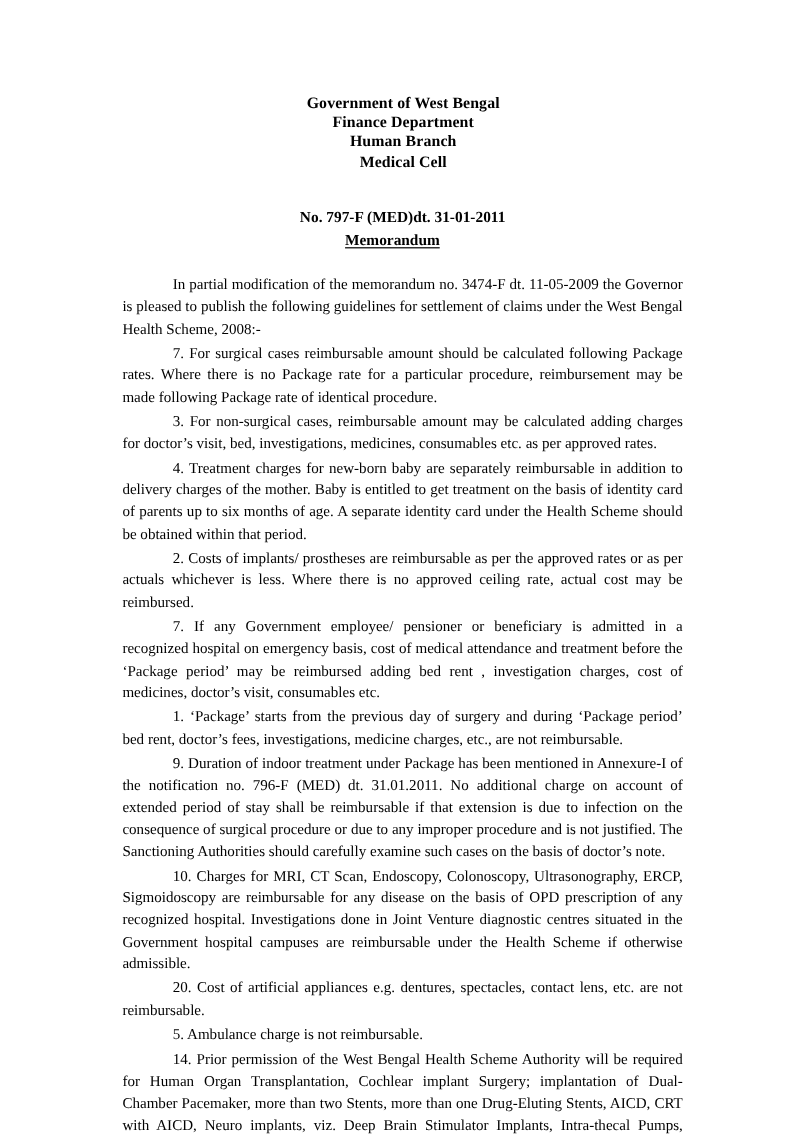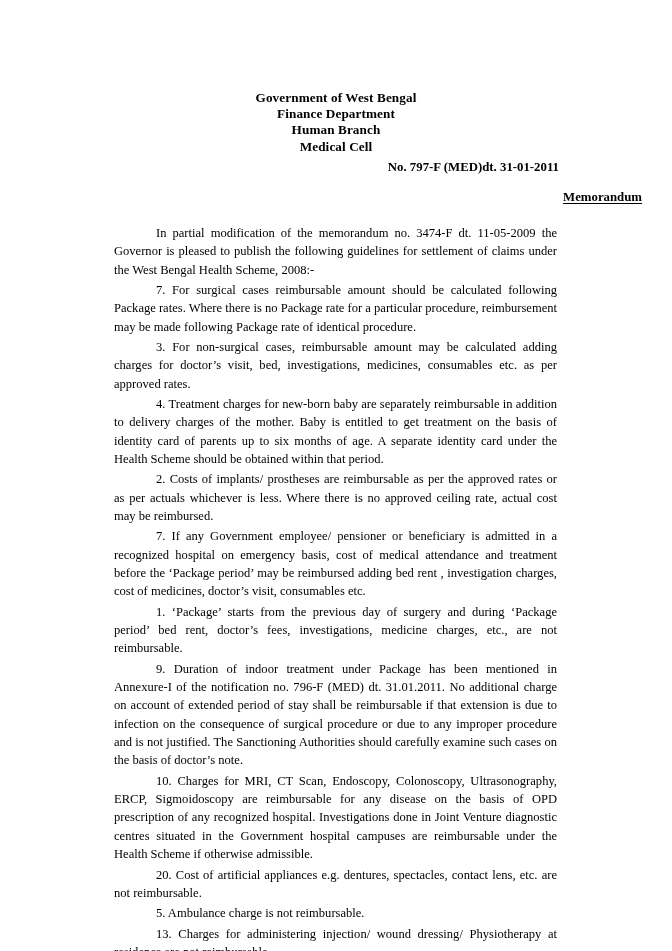--- a/index.html
+++ b/index.html
@@ -12,46 +12,46 @@
     height: 951px;
     font-family: "Liberation Serif", "DejaVu Serif", serif;
     color: #000000;
     position: relative;
     overflow: hidden;
   }
   .page {
     width: 672px;
     height: 951px;
     box-sizing: border-box;
-    padding: 12px;
+    padding: 0;
     background: #ffffff;
   }
   .letterhead {
     text-align: center;
     padding-top: 78px;
   }
   .letterhead .org-line {
     font-weight: bold;
     font-size: 13.2px;
     line-height: 16.2px;
     letter-spacing: 0.1px;
   }
   .ref-row {
-    margin-top: 5px;
+    margin-top: 31px;
     padding-left: 100px;
     padding-right: 101px;
     display: flex;
-    justify-content: flex-end;
+    justify-content: center;
     align-items: baseline;
     font-weight: bold;
     font-size: 12.8px;
   }
   .memo-title-wrap {
-    text-align: right;
-    margin-top: 12px;
+    text-align: center;
+    margin-top: 2px;
     padding-right: 18px;
   }
   .memo-title {
     font-weight: bold;
     font-size: 12.8px;
     text-decoration: underline;
     text-underline-offset: 2px;
   }
   .body-block {
     margin-top: 19px;
@@ -94,17 +94,16 @@
     <p class="para">7. For surgical cases reimbursable amount should be calculated following Package rates. Where there is no Package rate for a particular procedure, reimbursement may be made following Package rate of identical procedure.</p>
     <p class="para">3. For non-surgical cases, reimbursable amount may be calculated adding charges for doctor’s visit, bed, investigations, medicines, consumables etc. as per approved rates.</p>
     <p class="para">4. Treatment charges for new-born baby are separately reimbursable in addition to delivery charges of the mother. Baby is entitled to get treatment on the basis of identity card of parents up to six months of age. A separate identity card under the Health Scheme should be obtained within that period.</p>
     <p class="para">2. Costs of implants/ prostheses are reimbursable as per the approved rates or as per actuals whichever is less. Where there is no approved ceiling rate, actual cost may be reimbursed.</p>
     <p class="para">7. If any Government employee/ pensioner or beneficiary is admitted in a recognized hospital on emergency basis, cost of medical attendance and treatment before the ‘Package period’ may be reimbursed adding bed rent , investigation charges, cost of medicines, doctor’s visit, consumables etc.</p>
     <p class="para">1. ‘Package’ starts from the previous day of surgery and during ‘Package period’ bed rent, doctor’s fees, investigations, medicine charges, etc., are not reimbursable.</p>
     <p class="para">9. Duration of indoor treatment under Package has been mentioned in Annexure-I of the notification no. 796-F (MED) dt. 31.01.2011. No additional charge on account of extended period of stay shall be reimbursable if that extension is due to infection on the consequence of surgical procedure or due to any improper procedure and is not justified. The Sanctioning Authorities should carefully examine such cases on the basis of doctor’s note.</p>
     <p class="para">10. Charges for MRI, CT Scan, Endoscopy, Colonoscopy, Ultrasonography, ERCP, Sigmoidoscopy are reimbursable for any disease on the basis of OPD prescription of any recognized hospital. Investigations done in Joint Venture diagnostic centres situated in the Government hospital campuses are reimbursable under the Health Scheme if otherwise admissible.</p>
     <p class="para">20. Cost of artificial appliances e.g. dentures, spectacles, contact lens, etc. are not reimbursable.</p>
     <p class="para">5. Ambulance charge is not reimbursable.</p>
-    <p class="para">13. Charges for administering injection/ wound dressing/ Physiotherapy at residence are not reimbursable.</p>
     <p class="para">14. Prior permission of the West Bengal Health Scheme Authority will be required for Human Organ Transplantation, Cochlear implant Surgery; implantation of Dual-Chamber Pacemaker, more than two Stents, more than one Drug-Eluting Stents, AICD, CRT with AICD, Neuro implants, viz. Deep Brain Stimulator Implants, Intra-thecal Pumps, Spinal Cord Stimulators; costly devices like digital hearing aid, etc. and for treatment in a Speciality hospital outside the State.</p>
   </div>
 
 </div>
 
 </body></html>

